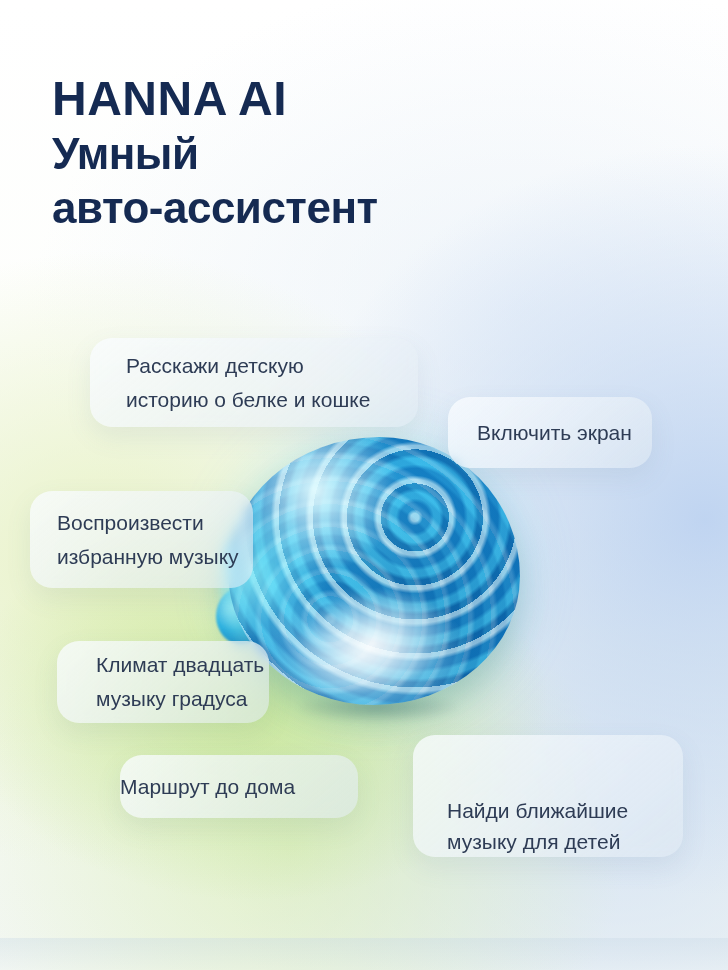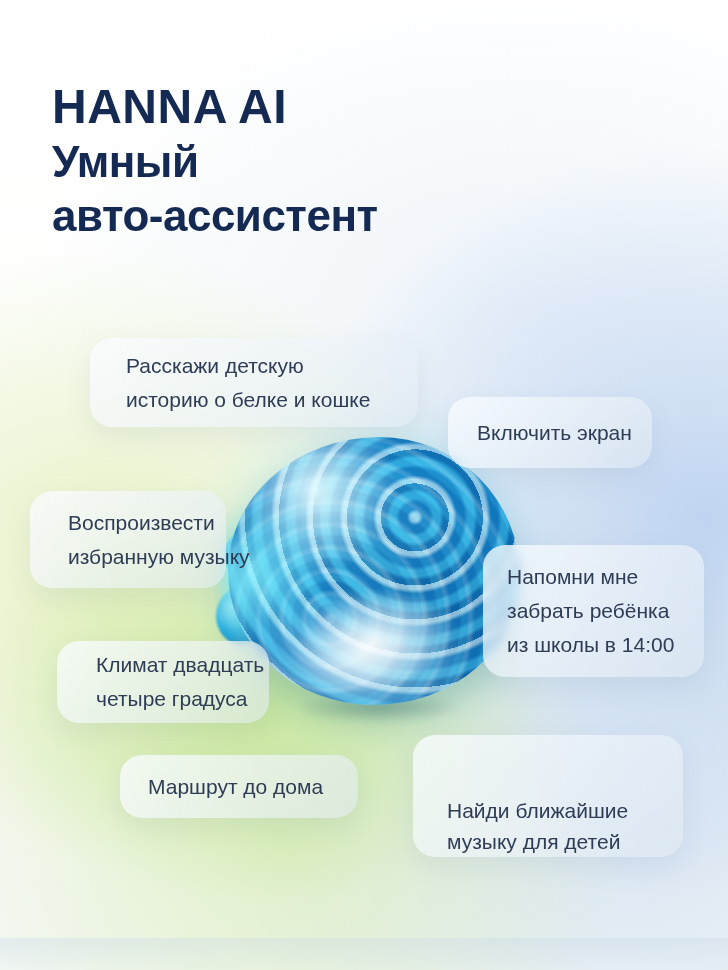--- a/index.html
+++ b/index.html
@@ -24,21 +24,20 @@
   .floor-band {
     position:absolute; left:0; right:0; top:938px; height:32px;
     background:linear-gradient(180deg, rgba(198,215,229,0.35), rgba(226,236,244,0.12));
   }
 
   
   .title-block {
     position:absolute; left:52px; top:70px;
     color:var(--title-text, #152a52);
     font-weight:700;
-    margin-top:8px;
   }
   .brand { font-size:48px; line-height:57px; letter-spacing:0.5px; }
   .sub   { font-size:44px; line-height:54px; letter-spacing:-0.5px; }
 
   
   .orb-shadow {
     position:absolute; left:256px; top:684px; width:244px; height:46px;
     background:radial-gradient(ellipse 50% 50% at 50% 50%, rgba(25,62,72,0.32), rgba(25,62,72,0) 68%);
     filter:blur(3px);
   }
@@ -85,24 +84,24 @@
     box-shadow:0 10px 26px rgba(90,120,150,0.10);
     color:var(--bubble-text, #2e3c55);
     font-size:21px;
     display:flex; flex-direction:column; justify-content:center;
     box-sizing:border-box;
   }
   .bubble span { display:block; white-space:nowrap; }
 
   .bubble.tell-story    { left:90px;  top:338px; width:328px; height:89px;  padding-left:36px; line-height:34px; }
   .bubble.screen-on     { left:448px; top:397px; width:204px; height:71px;  padding-left:29px; line-height:33px; }
-  .bubble.play-music    { left:30px;  top:491px; width:196px; height:97px;  padding-left:38px; line-height:34px; }
+  .bubble.play-music    { left:30px;  top:491px; width:223px; height:97px;  padding-left:27px; line-height:34px; }
   .bubble.reminder      { left:483px; top:545px; width:221px; height:132px; padding-left:24px; line-height:34px; }
   .bubble.climate       { left:57px;  top:641px; width:212px; height:82px;  padding-left:39px; line-height:34px; }
-  .bubble.route-home    { left:120px; top:755px; width:238px; height:63px;  padding-left:28px; line-height:33px; }
+  .bubble.route-home    { left:120px; top:755px; width:238px; height:63px;  line-height:33px; }
   .bubble.find-places   { left:413px; top:735px; width:270px; height:122px; padding-left:34px; line-height:31px;justify-content:flex-end; }
 </style>
 </head>
 <body>
 
 <div class="canvas">
 
   <div class="floor-band"></div>
 
   <div class="title-block">
@@ -125,29 +124,24 @@
 
   <div class="bubble screen-on">
     <span>Включить экран</span>
   </div>
 
   <div class="bubble play-music">
     <span>Воспроизвести</span>
     <span>избранную музыку</span>
   </div>
 
-  <div class="bubble reminder">
-    <span>Напомни мне</span>
-    <span>забрать ребёнка</span>
-    <span>из школы в 14:00</span>
-  </div>
 
   <div class="bubble climate">
     <span>Климат двадцать</span>
-    <span>четыре градуса</span>
+    <span>музыку градуса</span>
   </div>
 
   <div class="bubble route-home">
     <span>Маршрут до дома</span>
   </div>
 
   <div class="bubble find-places">
     <span>Найди ближайшие</span>
     <span>музыку для детей</span>
   </div>

